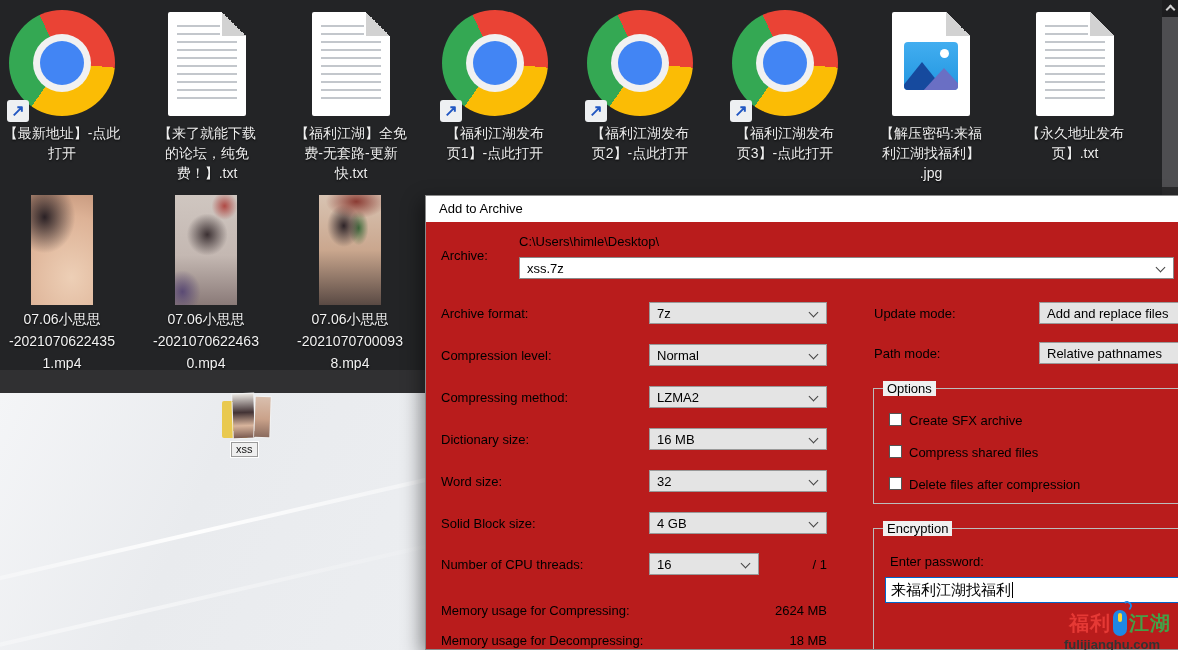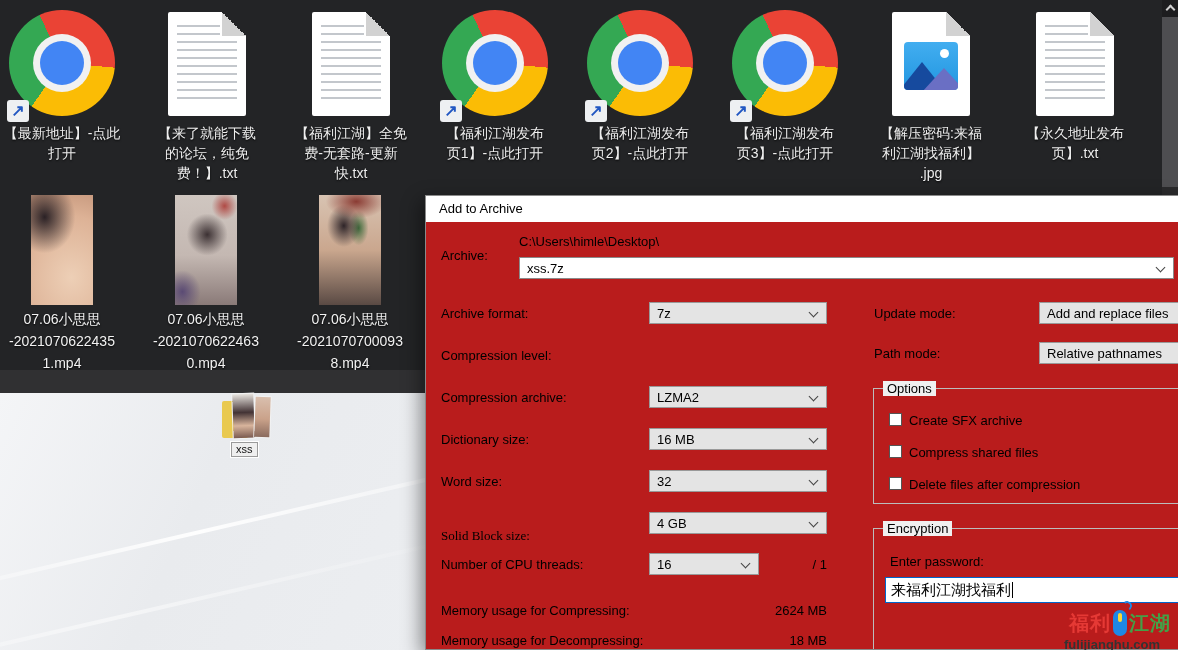--- a/index.html
+++ b/index.html
@@ -284,40 +284,44 @@
       <span class="chev"></span>
     </div>
 
     <div class="dlabel" style="left:15px; top:110px;">Archive format:</div>
     <div class="combo" style="left:223px; top:106px; width:178px;">
       <span>7z</span>
         <span class="chev"></span>
     </div>
 
     <div class="dlabel" style="left:15px; top:152px;">Compression level:</div>
-
-    <div class="dlabel" style="left:15px; top:194px;">Compression archive:</div>
+    <div class="combo" style="left:223px; top:148px; width:178px;">
+      <span>Normal</span>
+        <span class="chev"></span>
+    </div>
+
+    <div class="dlabel" style="left:15px; top:194px;">Compressing method:</div>
     <div class="combo" style="left:223px; top:190px; width:178px;">
       <span>LZMA2</span>
         <span class="chev"></span>
     </div>
 
     <div class="dlabel" style="left:15px; top:236px;">Dictionary size:</div>
     <div class="combo" style="left:223px; top:232px; width:178px;">
       <span>16 MB</span>
         <span class="chev"></span>
     </div>
 
     <div class="dlabel" style="left:15px; top:278px;">Word size:</div>
     <div class="combo" style="left:223px; top:274px; width:178px;">
       <span>32</span>
         <span class="chev"></span>
     </div>
 
-    <div class="dlabel" style="left:15px; top:332px;font-family:Liberation Serif, serif;">Solid Block size:</div>
+    <div class="dlabel" style="left:15px; top:320px;">Solid Block size:</div>
     <div class="combo" style="left:223px; top:316px; width:178px;">
       <span>4 GB</span>
         <span class="chev"></span>
     </div>
 
     <div class="dlabel" style="left:15px; top:361px;">Number of CPU threads:</div>
     <div class="combo" style="left:223px; top:357px; width:110px;">
       <span>16</span>
         <span class="chev"></span>
     </div>

